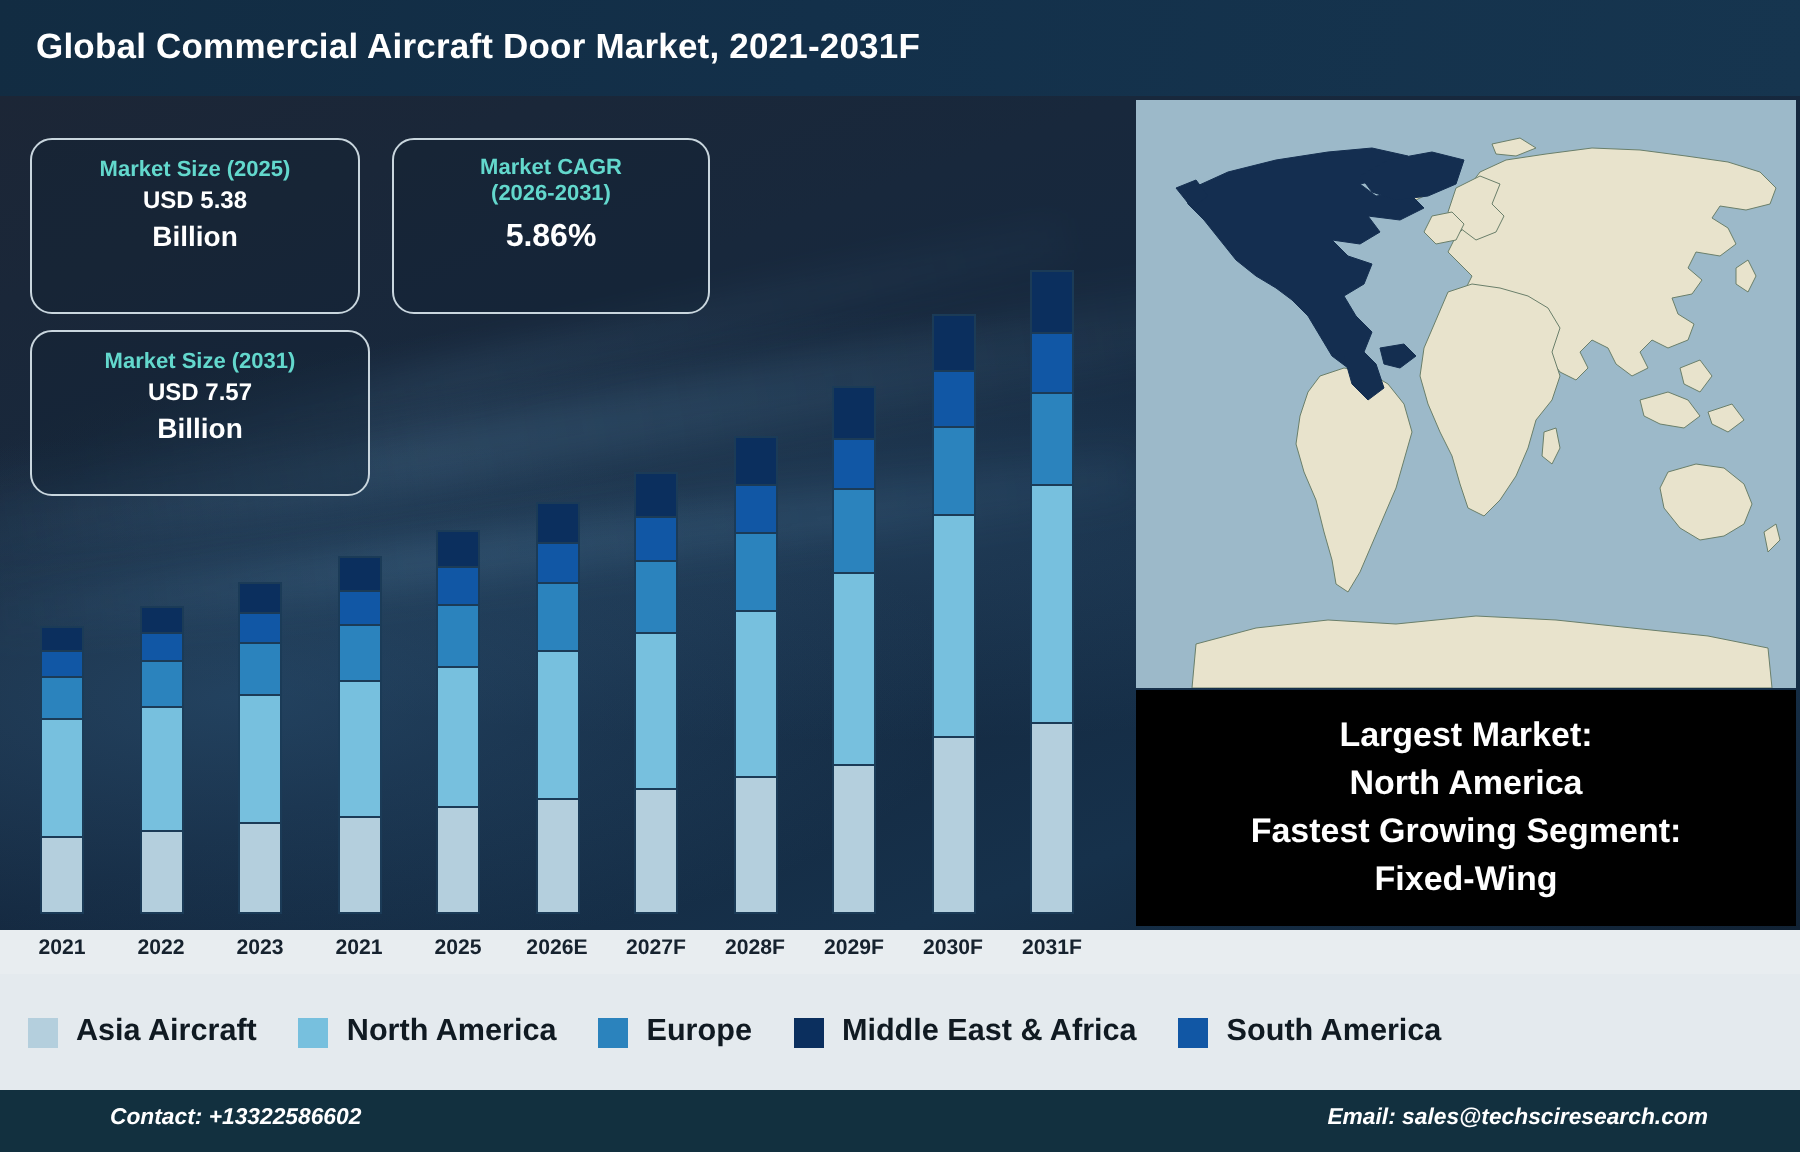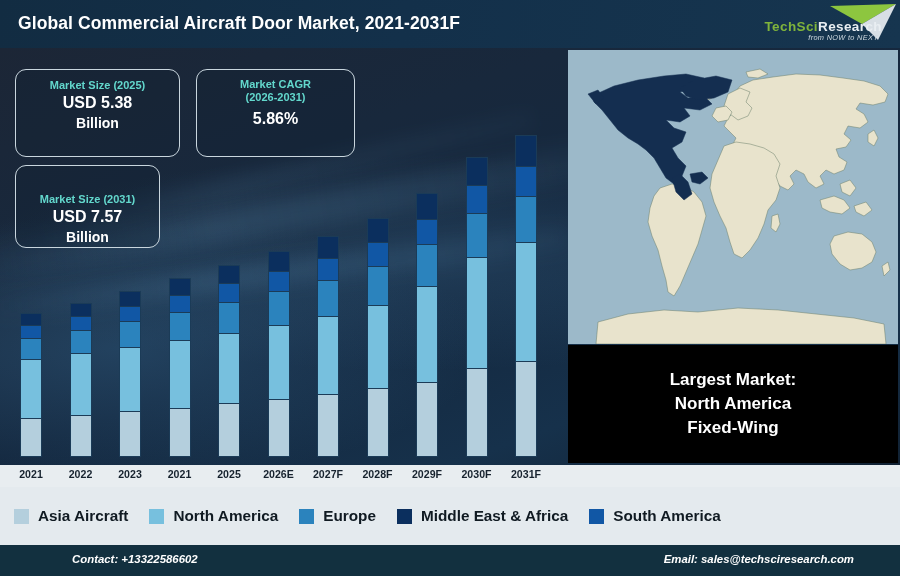--- a/index.html
+++ b/index.html
@@ -78,33 +78,33 @@
     display: block;
     color: #63d8cd;
     font-weight: bold;
     font-size: 11px;
     line-height: 1.22;
   }
   .card-value {
     display: block;
     color: #ffffff;
     font-weight: bold;
-    font-size: 16px;
+    font-size: 12px;
     line-height: 1.35;
   }
   .card-unit {
     display: block;
     color: #ffffff;
     font-weight: bold;
     font-size: 14px;
     line-height: 1.3;
   }
   #card-size-2025 { left: 15px; top: 69px;  width: 165px; height: 88px; padding-top: 9px; }
   #card-cagr      { left: 196px; top: 69px; width: 159px; height: 88px; padding-top: 8px; }
-  #card-size-2031 { left: 15px; top: 165px; width: 145px; height: 83px; padding-top: 27px; }
+  #card-size-2031 { left: 15px; top: 165px; width: 170px; height: 83px; padding-top: 9px; }
   #card-cagr .card-value { font-size: 16px; margin-top: 3px; }
 
   
   .chart {
     position: absolute; left: 0; top: 48px;
     width: 560px; height: 417px;
   }
   .bar {
     position: absolute;
     width: 22px;
@@ -168,40 +168,30 @@
   
   .footer {
     position: absolute; left: 0; top: 545px;
     width: 900px; height: 31px;
     background: #12303f;
   }
   .footer span {
     position: absolute; top: 8px;
     font-size: 11.4px; font-style: italic; font-weight: bold; color: #ffffff;
   }
-  .footer-contact { left: 72px; }
+  .footer-contact { left: 55px; }
   .footer-email { right: 46px; }
 </style>
 </head>
 <body>
 
 <div id="infographic">
 
   <div class="header">
     <div class="header-title">Global Commercial Aircraft Door Market, 2021-2031F</div>
-    <div class="logo-box">
-      <svg class="logo-arrow" viewBox="0 0 70 40">
-        <polygon points="2,4 68,2 34,22" fill="#8dc63f"></polygon>
-        <polygon points="34,22 68,2 50,38" fill="#e9eef2" opacity="0.92"></polygon>
-      </svg>
-      <div class="logo-text">
-        <span class="logo-tech">TechSci</span><span class="logo-res">Research</span>
-      </div>
-      <div class="logo-tag">from NOW to NEXT</div>
-    </div>
   </div>
 
   <div class="panel">
     <div class="sweep sweep1"></div>
     <div class="sweep sweep2"></div>
     <div class="sweep sweep3"></div>
   </div>
 
   <div class="card" id="card-size-2025">
     <span class="card-label">Market Size (2025)</span>
@@ -366,20 +356,21 @@
           L108,142 Z"></path>
         <path fill="#142e50" stroke="#142e50" d="M20,44 L30,40 L36,48 L28,54 Z"></path>
         <path fill="#142e50" stroke="#142e50" d="M122,124 L134,122 L140,128 L132,134 L124,132 Z"></path>
       </g>
     </svg>
   </div>
 
   <div class="infobox">
     <div>Largest Market:</div>
     <div>North America</div>
+    <div>Fastest Growing Segment:</div>
     <div>Fixed-Wing</div>
   </div>
 
   <div class="legend" id="chart-legend">
       <div class="legend-item">
         <span class="legend-swatch" style="background: rgb(180, 207, 221);"></span>
         <span class="legend-label">Asia Aircraft</span>
       </div>
       <div class="legend-item">
         <span class="legend-swatch" style="background: rgb(119, 192, 222);"></span>

